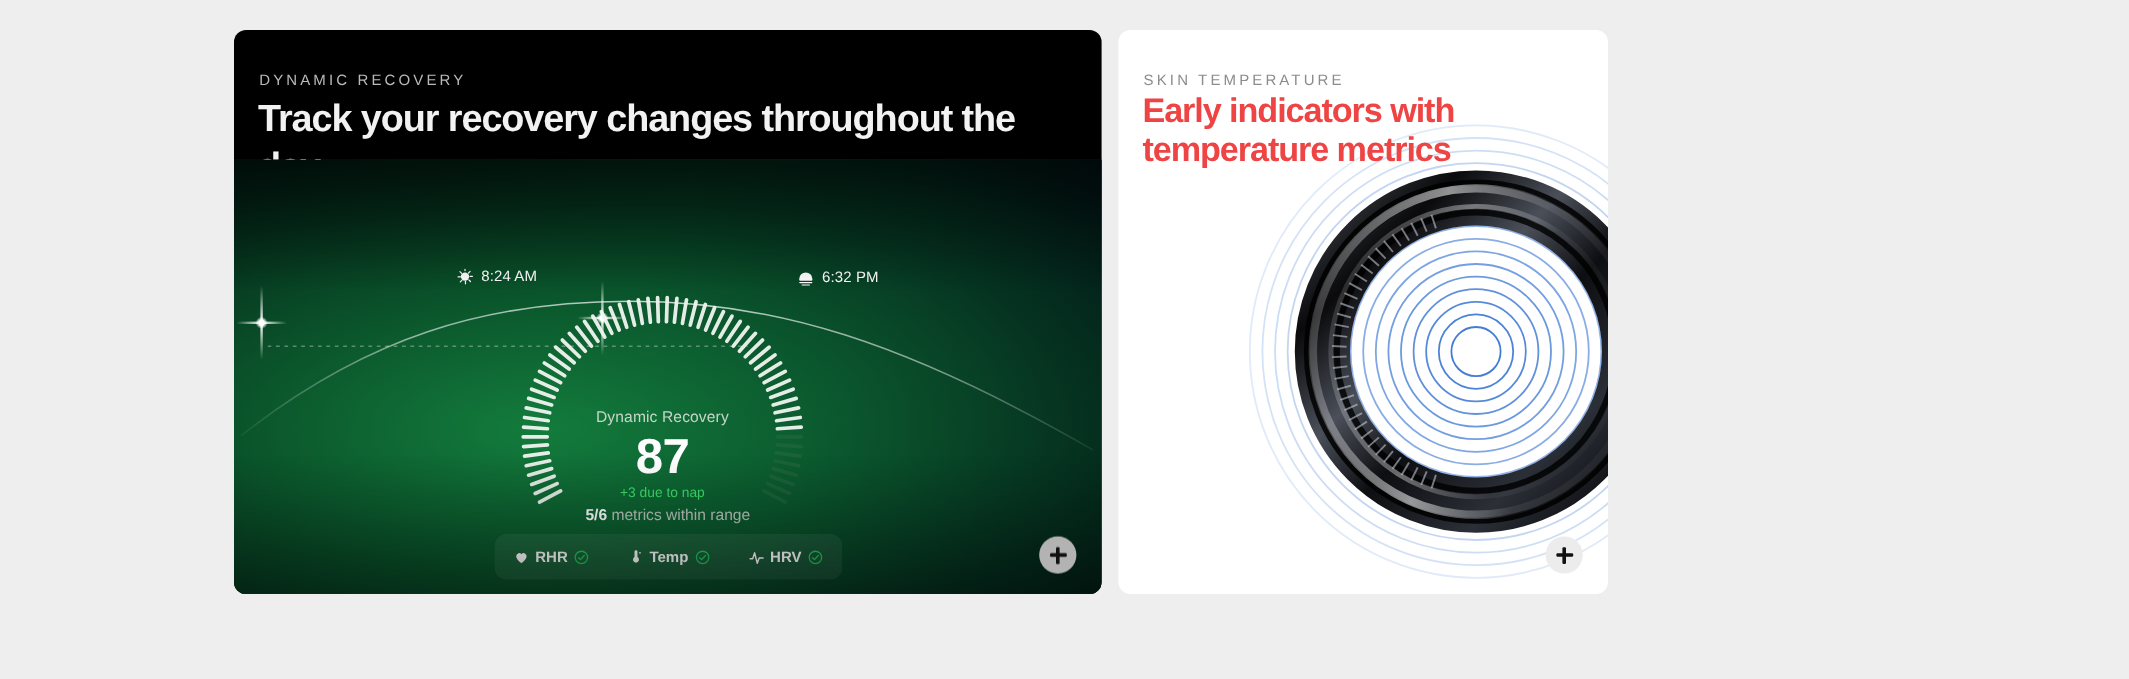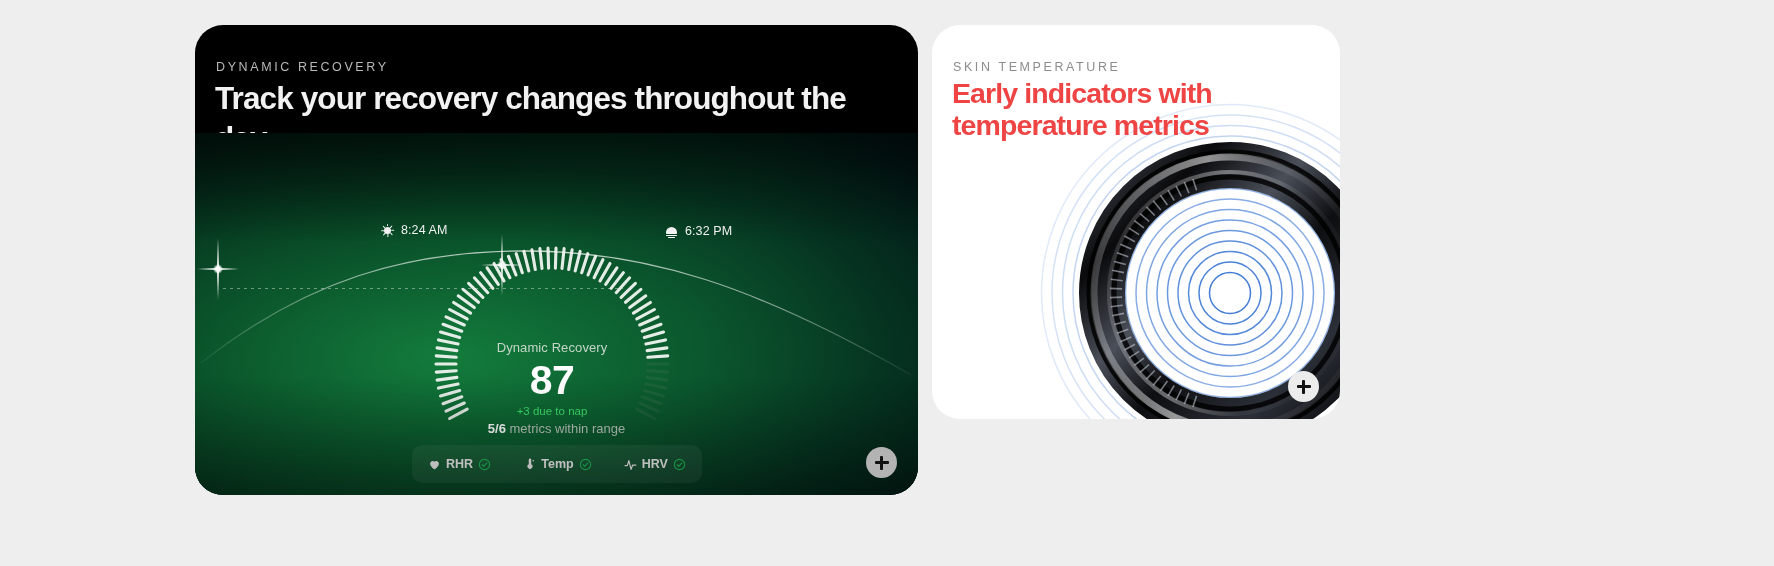--- a/index.html
+++ b/index.html
@@ -7,29 +7,29 @@
     width: 1774px; height: 566px;
     background: #eeeeee;
     font-family: "Liberation Sans", sans-serif;
     overflow: hidden;
   }
   .stage { position: relative; width: 1774px; height: 566px; background: #eeeeee; }
 
   
   .card {
     position: absolute;
-    border-radius: 28px;
+    border-radius: 10px;
     overflow: hidden;
   }
   #card-recovery {
     left: 195px; top: 25px; width: 723px; height: 470px;
     background: #000;
   }
   #card-temperature {
-    left: 932px; top: 25px; width: 408px; height: 394px;
+    left: 932px; top: 25px; width: 408px; height: 470px;
     background: #fff;
   }
 
   
   .eyebrow {
     position: absolute;
     font-size: 12.5px;
     letter-spacing: 2.6px;
     font-weight: 500;
   }

